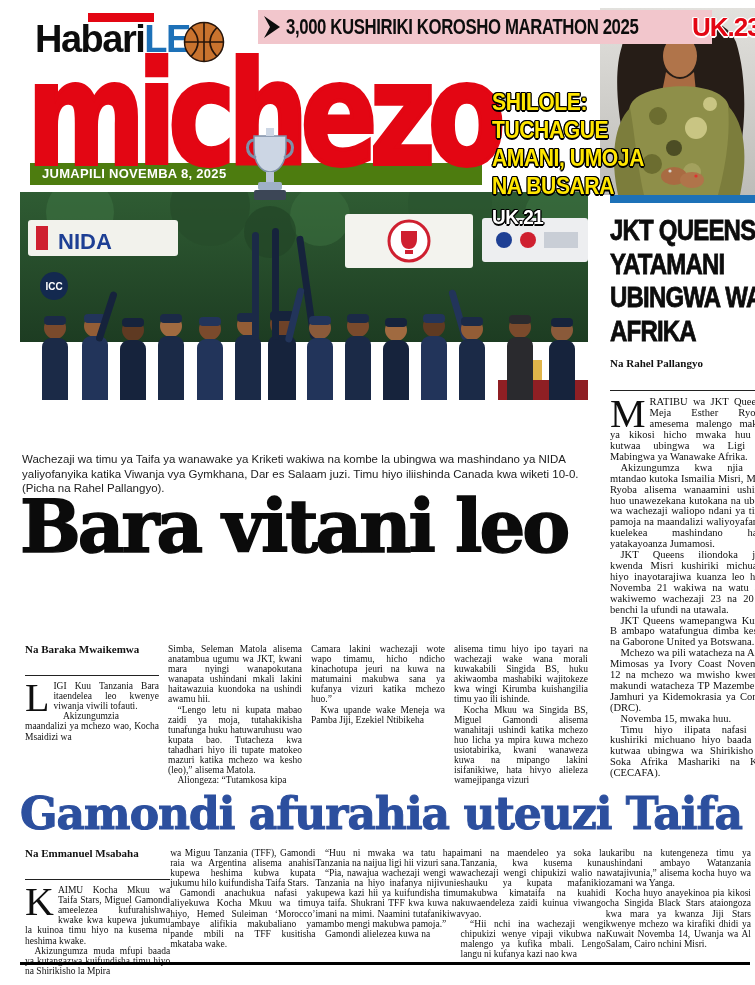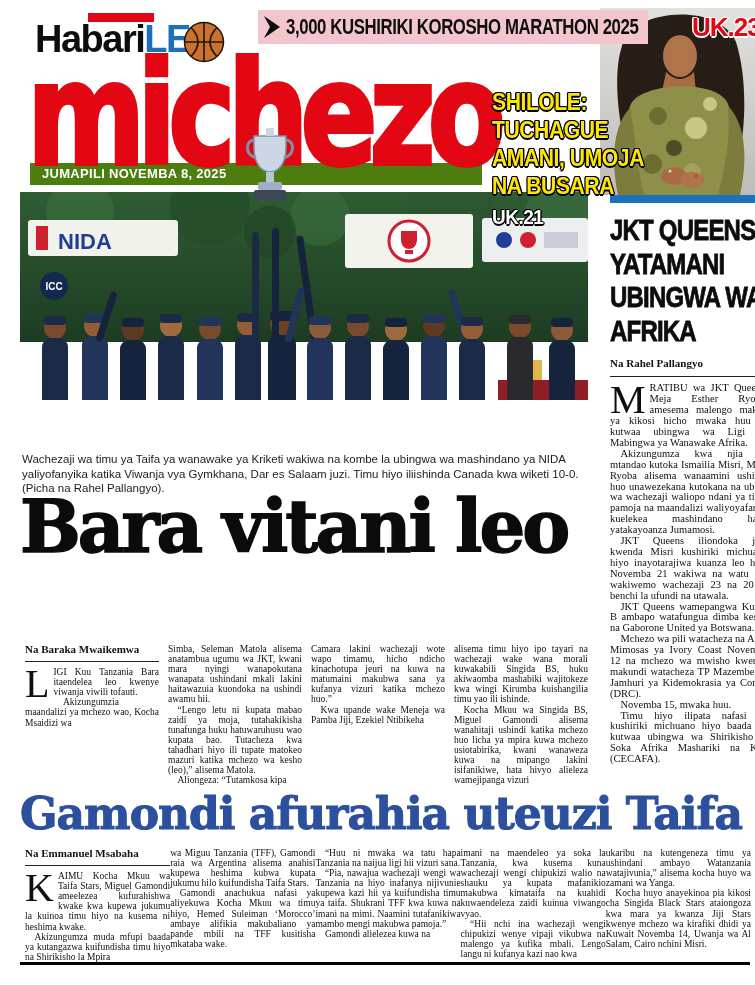--- a/index.html
+++ b/index.html
@@ -7,21 +7,21 @@
         font-family:"Liberation Serif",serif;color:#111;}
 
   
   .logo{position:absolute;left:35px;top:20px;font-family:"Liberation Sans",sans-serif;
         font-weight:bold;font-size:38px;letter-spacing:-1.5px;line-height:1;z-index:3;}
   .logo-black{color:#0d0d0d;}
   .logo-blue{color:#1d71b8;}
   .logo-strip{position:absolute;left:88px;top:13px;width:66px;height:9px;background:#e30613;z-index:3;}
   .bball{position:absolute;left:183px;top:21px;width:42px;height:42px;z-index:4;}
 
-  .top-banner{position:absolute;left:258px;top:10px;width:390px;height:34px;background:#f2c6cc;
+  .top-banner{position:absolute;left:258px;top:10px;width:454px;height:34px;background:#f2c6cc;
         display:flex;align-items:center;z-index:2;}
   .chevron{width:20px;height:24px;margin:0 4px 0 4px;flex:none;}
   .top-banner-text{font-family:"Liberation Sans",sans-serif;font-weight:bold;font-size:21.5px;
         color:#0d0d0d;white-space:nowrap;transform:scaleX(0.78);transform-origin:left center;
         letter-spacing:-0.5px;}
   .uk23{position:absolute;left:692px;top:12px;font-family:"Liberation Sans",sans-serif;
         font-weight:bold;font-size:26px;color:#e30613;z-index:6;letter-spacing:-1px;
         text-shadow:1.5px 0 #fff,-1.5px 0 #fff,0 1.5px #fff,0 -1.5px #fff,1px 1px #fff,-1px -1px #fff;}
 
   .masthead-title{position:absolute;left:27px;top:44px;z-index:2;
@@ -49,21 +49,21 @@
   .photo-caption{position:absolute;left:22px;top:452px;width:566px;z-index:1;
         font-family:"Liberation Sans",sans-serif;font-size:11.5px;line-height:1.28;color:#1c1c1c;}
 
   
   .sidebar{position:absolute;left:610px;top:195px;width:158px;}
   .sidebar-bar{height:8px;background:#1d71b8;margin-bottom:10px;}
   .sidebar-headline{margin:0;font-family:"Liberation Sans",sans-serif;font-weight:bold;
         font-size:30px;line-height:1.12;letter-spacing:-1px;color:#0c0c0c;width:198px;
         transform:scaleX(0.8);transform-origin:left top;-webkit-text-stroke:0.8px #0c0c0c;}
   .byline{font-family:"Liberation Serif",serif;font-weight:bold;font-size:11px;color:#111;
-        border-bottom:1.5px solid #222;padding-bottom:7px;margin-bottom:6px;}
+        border-bottom:1.5px solid #222;padding-bottom:21px;margin-bottom:6px;}
   .sidebar .byline{margin-top:10px;width:92%;}
   .body-copy{font-family:"Liberation Serif",serif;text-align:justify;color:#0f0f0f;}
   .sidebar-body{font-size:10.5px;line-height:10.9px;}
   .body-copy p{margin:0;text-indent:1em;}
   .body-copy p.lead-para{text-indent:0;}
   .dropcap{float:left;font-size:40px;line-height:29px;padding:2px 4px 0 0;font-weight:normal;}
 
   
   .lead-headline{position:absolute;left:20px;top:496px;font-family:"DejaVu Serif",serif;
         font-weight:bold;font-size:72px;line-height:62px;letter-spacing:-3px;color:#0b0b0b;

